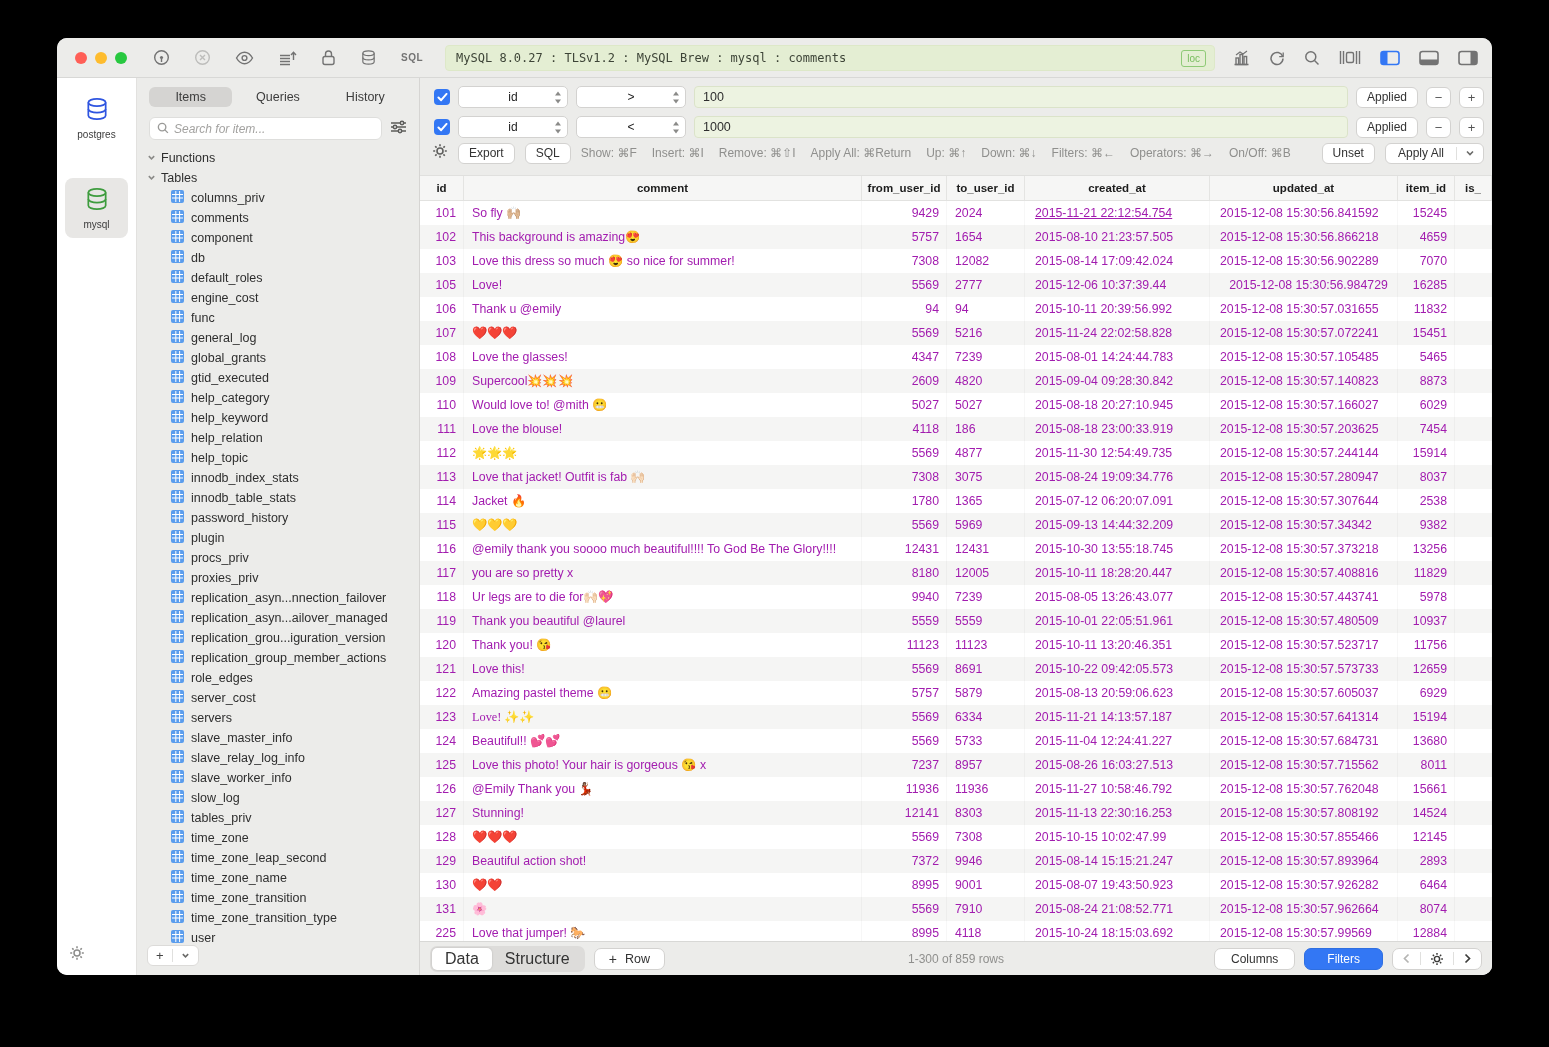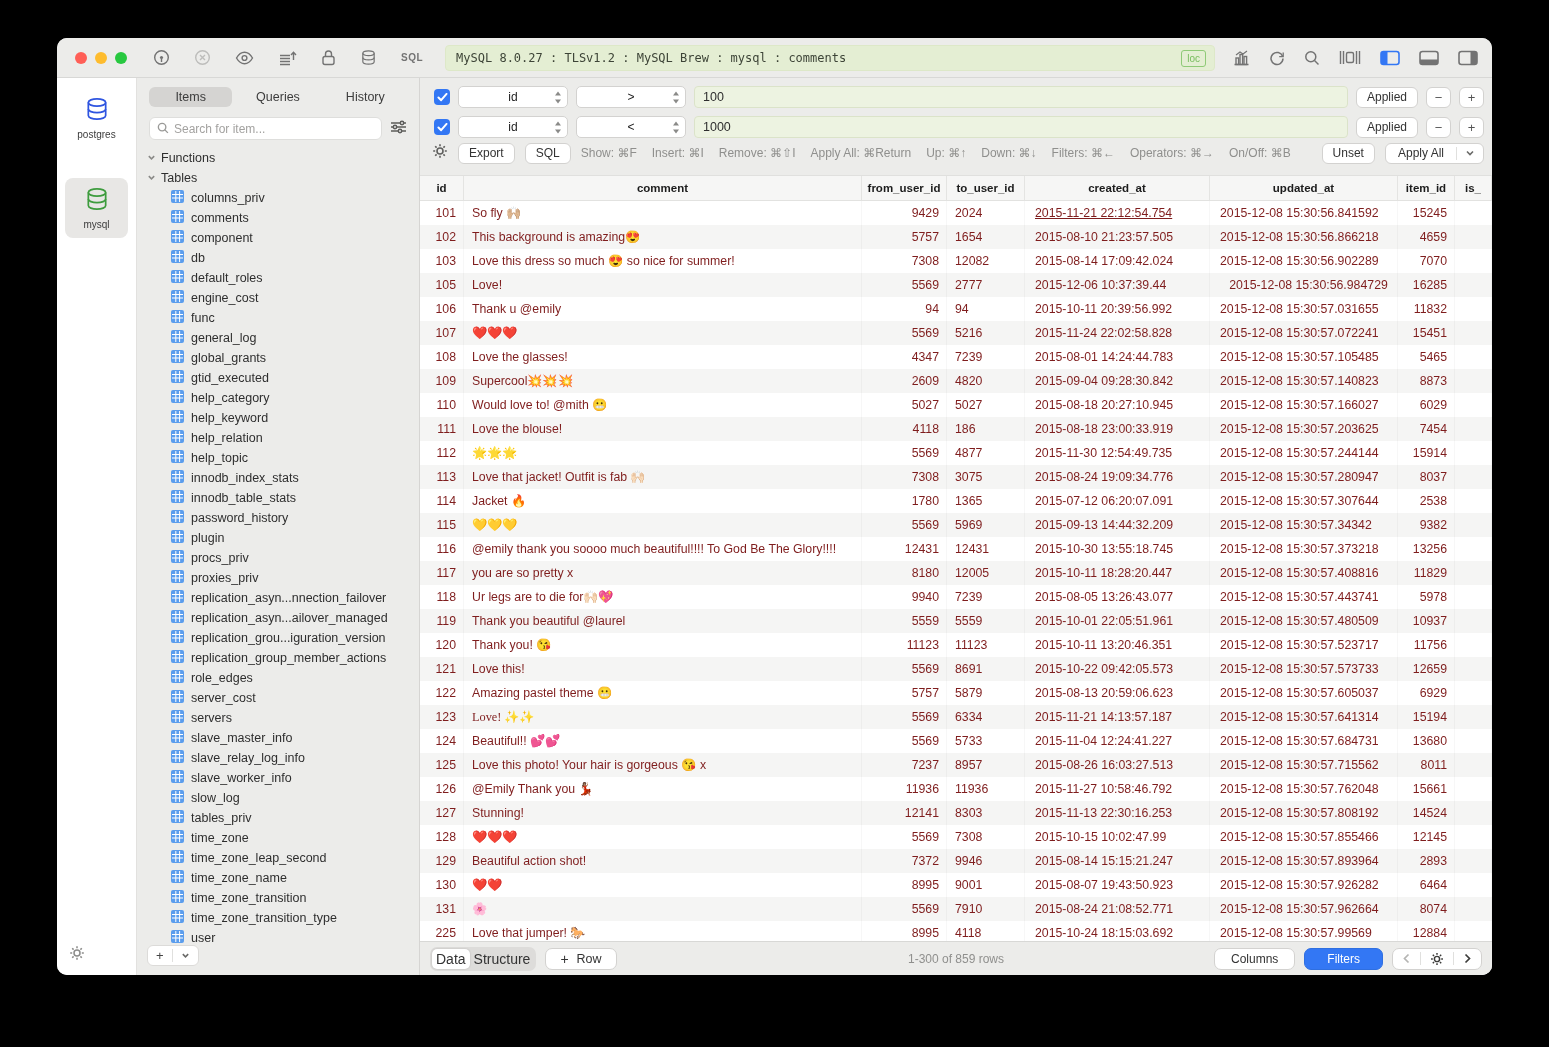--- a/index.html
+++ b/index.html
@@ -33,21 +33,21 @@
   .strip-gear { position:absolute; left:12px; bottom:10px; }
 
   .sidebar { width:283px; flex:0 0 283px; background:#ececea; border-right:1px solid #d6d5d3;
     display:flex; flex-direction:column; position:relative; }
   .side-tabs { display:flex; align-items:center; padding:9px 12px 6px; gap:4px; }
   .side-tab { flex:1; text-align:center; font-size:12.5px; color:#3c3c3c; padding:3px 0; border-radius:6px; }
   .side-tab.active { background:#d5d4d2; }
   .search-row { display:flex; align-items:center; gap:8px; padding:4px 12px 6px; }
   .search-box { flex:1; height:23px; background:#fff; border:1px solid #dededc; border-radius:6px;
     display:flex; align-items:center; padding:0 7px; gap:5px; }
-  .search-box input { border:none; outline:none; flex:1; font-size:12px; color:#6d28d9; background:transparent; font-family:inherit; }
+  .search-box input { border:none; outline:none; flex:1; font-size:12px; color:#6d28d9; background:transparent; font-family:inherit;font-style:italic; }
   .search-box input::placeholder { color:#a3a2a0; }
   .tree { flex:1; overflow:hidden; padding:2px 0 0 10px; }
   .tree-section { display:flex; align-items:center; gap:5px; height:20px; font-size:12.5px; color:#2e2e2e; }
   .tree-item { display:flex; align-items:center; gap:7px; height:20px; padding-left:24px; font-size:12.5px; color:#2e2e2e; white-space:nowrap; }
   .side-add { position:absolute; left:10px; bottom:9px; height:21px; background:#fff; border:1px solid #dcdbd9;
     border-radius:6px; display:flex; align-items:center; }
   .side-add .seg { padding:0 8px; display:flex; align-items:center; font-size:13px; color:#444; }
   .side-add .sep { width:1px; height:13px; background:#e0e0de; }
 
   
@@ -73,32 +73,32 @@
   .applyall .lbl { padding:0 12px; }
   .applyall .sep { width:1px; height:13px; background:#e0e0de; }
   .applyall .chev { padding:0 8px; display:flex; }
 
   
   .grid { flex:1; min-height:0; margin-top:7px; background:#fff; display:flex; flex-direction:column; overflow:hidden; border-top:1px solid #e0e0de; }
   .grid-header { display:flex; height:25px; flex:0 0 25px; background:#f6f6f5; border-bottom:1px solid #e2e2e0; }
   .gh-cell { font-size:11.5px; font-weight:bold; color:#1c1c1c; text-align:center; line-height:25px;
     border-right:1px solid #e4e4e2; overflow:hidden; white-space:nowrap; flex:0 0 auto; }
   .grid-body { flex:1; overflow:hidden; }
-  .grow { display:flex; height:24px; font-size:12.3px; color:#7f1d1d; background:#fff; }
+  .grow { display:flex; height:24px; font-size:12.3px; color:#a21caf; background:#fff; }
   .grow.alt { background:#f5f5f4; }
   .gcell { line-height:24px; white-space:nowrap; overflow:hidden; border-right:1px solid rgba(0,0,0,0.03); flex:0 0 auto; }
   .a-r { text-align:right; padding-right:7px; }
   .a-l { text-align:left; padding-left:8px; }
   .a-d { text-align:left; padding-left:10px; }
 
   
   .bottombar { height:34px; flex:0 0 34px; background:#ececea; border-top:1px solid #d8d8d6;
     display:flex; align-items:center; padding:0 10px; gap:9px; position:relative; }
   .segmented { display:flex; background:#dddcda; border-radius:7px; padding:2px; }
-  .seg-item { font-size:14px; color:#333; padding:2px 4px; border-radius:5px; }
+  .seg-item { font-size:16px; color:#333; padding:2px 13px; border-radius:5px; }
   .seg-item.active { background:#fff; box-shadow:0 0 2px rgba(0,0,0,.18); }
   .addrow { height:22px; background:#fff; border:1px solid #d3d2d0; border-radius:7px;
     display:flex; align-items:center; gap:8px; padding:0 14px; font-size:12.5px; color:#333; }
   .rowcount { position:absolute; left:50%; transform:translateX(-50%); font-size:12px; color:#8f8f8d; }
   .bb-right { margin-left:auto; display:flex; align-items:center; gap:9px; }
   .filters-btn { height:22px; background:#3377f4; border:1px solid #2f6fe0; border-radius:7px;
     color:#fff; font-size:12px; padding:0 22px; display:flex; align-items:center; }
   .nav-group { height:22px; background:#fff; border:1px solid #d3d2d0; border-radius:7px; display:flex; align-items:center; }
   .nav-group .seg { padding:0 9px; display:flex; align-items:center; color:#555; }
   .nav-group .sep { width:1px; height:13px; background:#e0e0de; }

